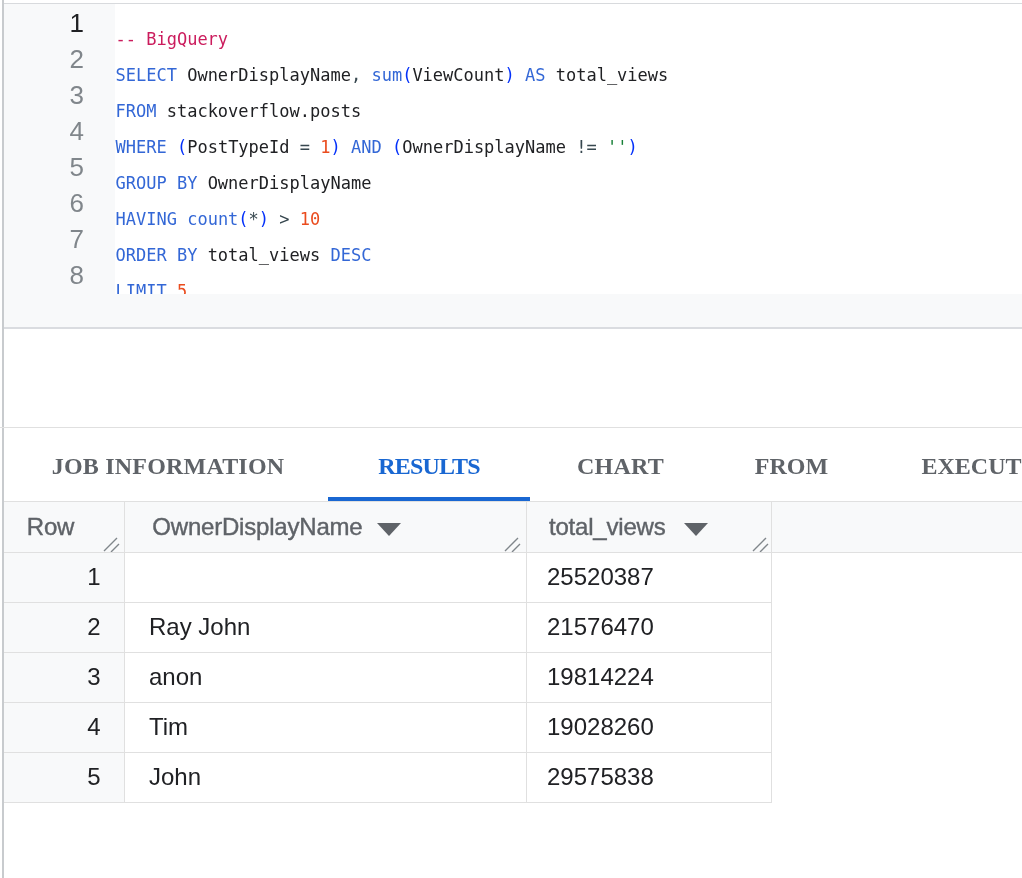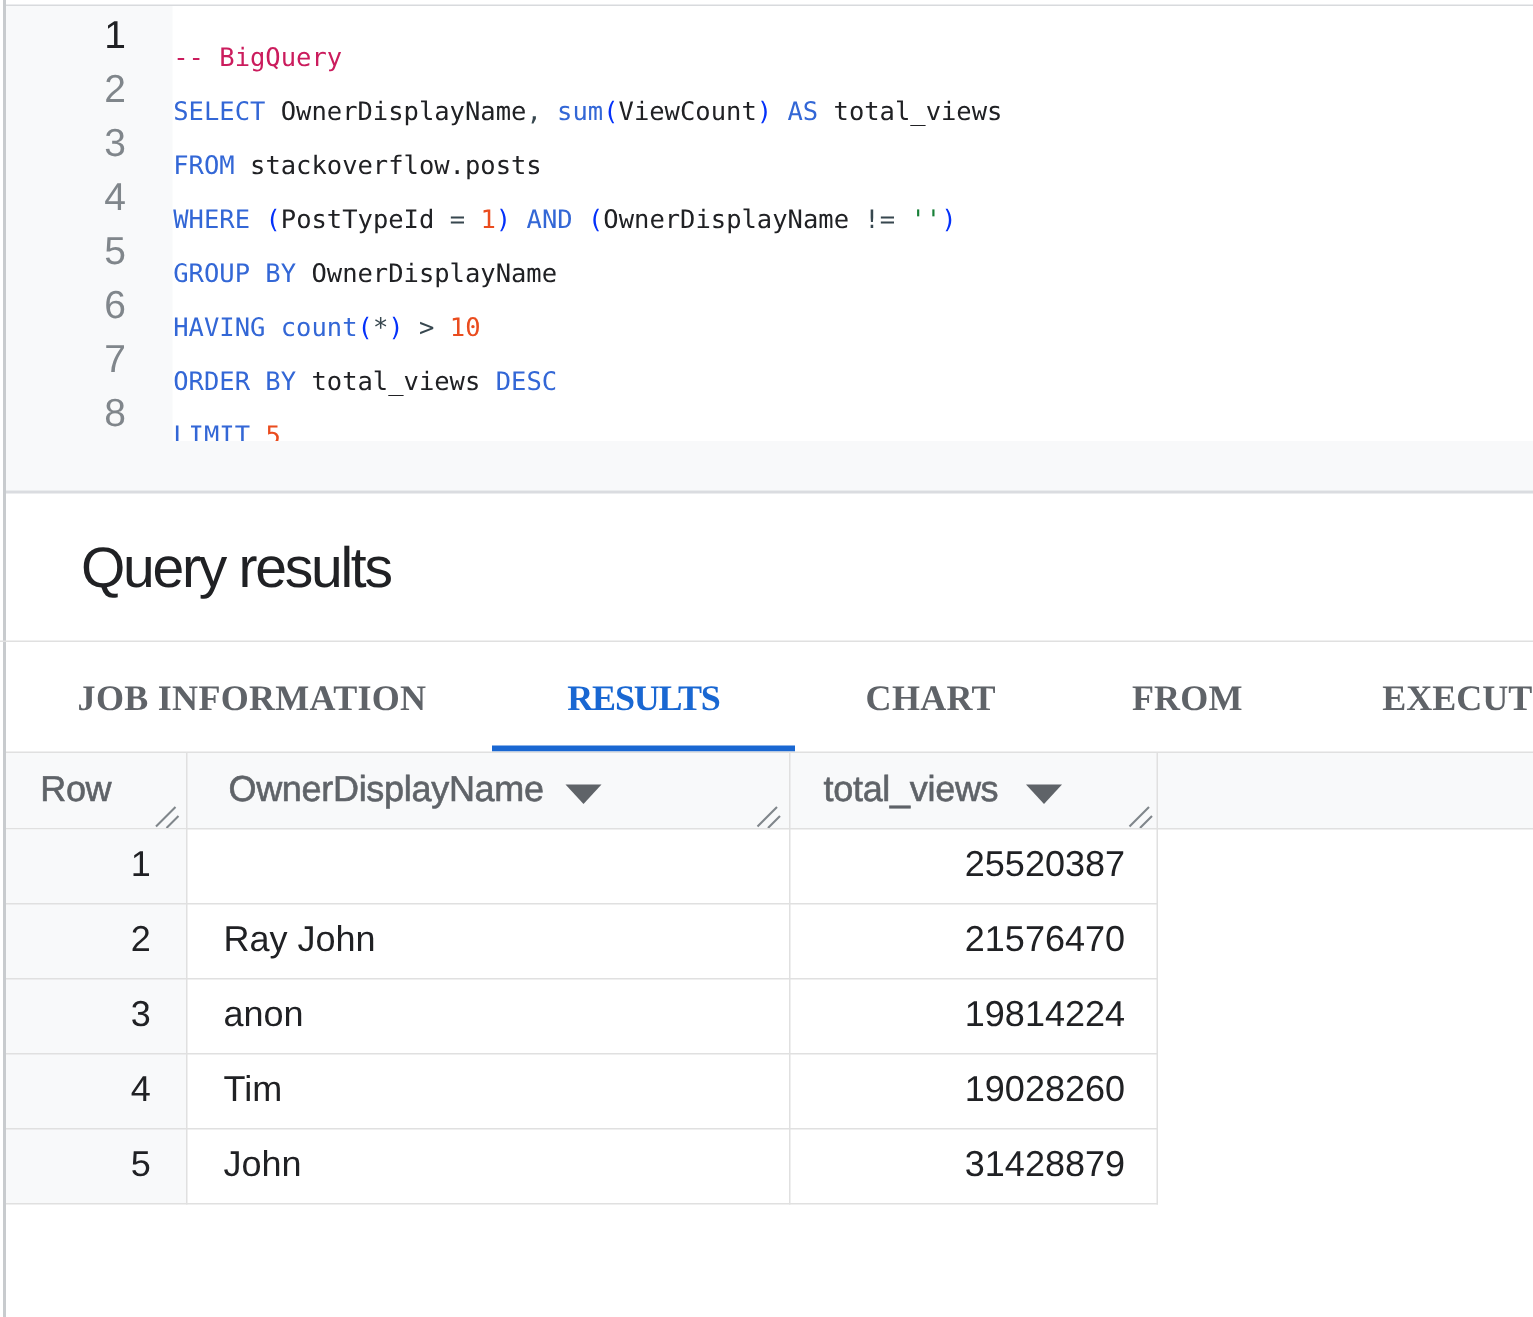--- a/index.html
+++ b/index.html
@@ -63,21 +63,21 @@
   #arrow-views{left:683.5px;}
   .resize-handle{top:536.5px;width:17px;height:15px;}
   #rh-row{left:103px;}
   #rh-owner{left:504px;}
   #rh-views{left:752px;}
 
   .cell{height:50px;line-height:50px;font-size:24px;color:#202124;}
   .cell span{position:relative;top:-1.3px;}
   .cell-rownum{left:4px;width:96.5px;text-align:right;}
   .cell-owner{left:149px;width:370px;text-align:left;}
-  .cell-views{left:526px;width:224px;text-align:right;}
+  .cell-views{left:547px;width:224px;text-align:left;}
 </style>
 </head>
 <body>
 
 <div id="app">
 
   <div class="abs" id="left-border"></div>
   <div class="abs" id="top-border"></div>
 
   <div class="abs" id="editor"></div>
@@ -89,21 +89,20 @@
       <span class="ln">4</span>
       <span class="ln">5</span>
       <span class="ln">6</span>
       <span class="ln">7</span>
       <span class="ln">8</span>
     </div>
   <div class="abs" id="code"><span class="code-line"><span style="color: rgb(203, 28, 93);">-- BigQuery</span></span><span class="code-line"><span style="color: rgb(51, 103, 214);">SELECT</span><span style="color: rgb(32, 33, 36);"> OwnerDisplayName</span><span style="color: rgb(55, 71, 79);">,</span><span style="color: rgb(51, 103, 214);"> sum</span><span style="color: rgb(4, 49, 250);">(</span><span style="color: rgb(32, 33, 36);">ViewCount</span><span style="color: rgb(4, 49, 250);">)</span><span style="color: rgb(51, 103, 214);"> AS</span><span style="color: rgb(32, 33, 36);"> total_views</span></span><span class="code-line"><span style="color: rgb(51, 103, 214);">FROM</span><span style="color: rgb(32, 33, 36);"> stackoverflow.posts</span></span><span class="code-line"><span style="color: rgb(51, 103, 214);">WHERE</span><span style="color: rgb(32, 33, 36);"> </span><span style="color: rgb(4, 49, 250);">(</span><span style="color: rgb(32, 33, 36);">PostTypeId </span><span style="color: rgb(55, 71, 79);">=</span><span style="color: rgb(32, 33, 36);"> </span><span style="color: rgb(234, 76, 30);">1</span><span style="color: rgb(4, 49, 250);">)</span><span style="color: rgb(51, 103, 214);"> AND</span><span style="color: rgb(32, 33, 36);"> </span><span style="color: rgb(4, 49, 250);">(</span><span style="color: rgb(32, 33, 36);">OwnerDisplayName </span><span style="color: rgb(55, 71, 79);">!=</span><span style="color: rgb(32, 33, 36);"> </span><span style="color: rgb(24, 128, 56);">''</span><span style="color: rgb(4, 49, 250);">)</span></span><span class="code-line"><span style="color: rgb(51, 103, 214);">GROUP BY</span><span style="color: rgb(32, 33, 36);"> OwnerDisplayName</span></span><span class="code-line"><span style="color: rgb(51, 103, 214);">HAVING</span><span style="color: rgb(32, 33, 36);"> </span><span style="color: rgb(51, 103, 214);">count</span><span style="color: rgb(4, 49, 250);">(</span><span style="color: rgb(55, 71, 79);">*</span><span style="color: rgb(4, 49, 250);">)</span><span style="color: rgb(32, 33, 36);"> </span><span style="color: rgb(55, 71, 79);">&gt;</span><span style="color: rgb(32, 33, 36);"> </span><span style="color: rgb(234, 76, 30);">10</span></span><span class="code-line"><span style="color: rgb(51, 103, 214);">ORDER BY</span><span style="color: rgb(32, 33, 36);"> total_views</span><span style="color: rgb(51, 103, 214);"> DESC</span></span><span class="code-line"><span style="color: rgb(51, 103, 214);">LIMIT</span><span style="color: rgb(32, 33, 36);"> </span><span style="color: rgb(234, 76, 30);">5</span></span></div>
   <div class="abs" id="editor-strip"></div>
   <div class="abs" id="divider-editor"></div>
 
-  <div class="abs" id="title">Query results</div>
   <div class="abs" id="divider-title"></div>
 
   <div class="abs tab" id="tab-0">
       <span>JOB INFORMATION</span>
     </div>
   <div class="abs tab" id="tab-1">
       <span>RESULTS</span>
     </div>
   <div class="abs tab" id="tab-2">
       <span>CHART</span>
@@ -156,15 +155,15 @@
 
   <div class="abs cell cell-owner" style="top:603.4px"><span>Ray John</span></div>
   <div class="abs cell cell-owner" style="top:653.4px"><span>anon</span></div>
   <div class="abs cell cell-owner" style="top:703.4px"><span>Tim</span></div>
   <div class="abs cell cell-owner" style="top:753.4px"><span>John</span></div>
 
   <div class="abs cell cell-views" style="top:553.4px"><span>25520387</span></div>
   <div class="abs cell cell-views" style="top:603.4px"><span>21576470</span></div>
   <div class="abs cell cell-views" style="top:653.4px"><span>19814224</span></div>
   <div class="abs cell cell-views" style="top:703.4px"><span>19028260</span></div>
-  <div class="abs cell cell-views" style="top:753.4px"><span>31428879</span></div>
+  <div class="abs cell cell-views" style="top:753.4px"><span>29575838</span></div>
 
 </div>
 
 </body></html>

